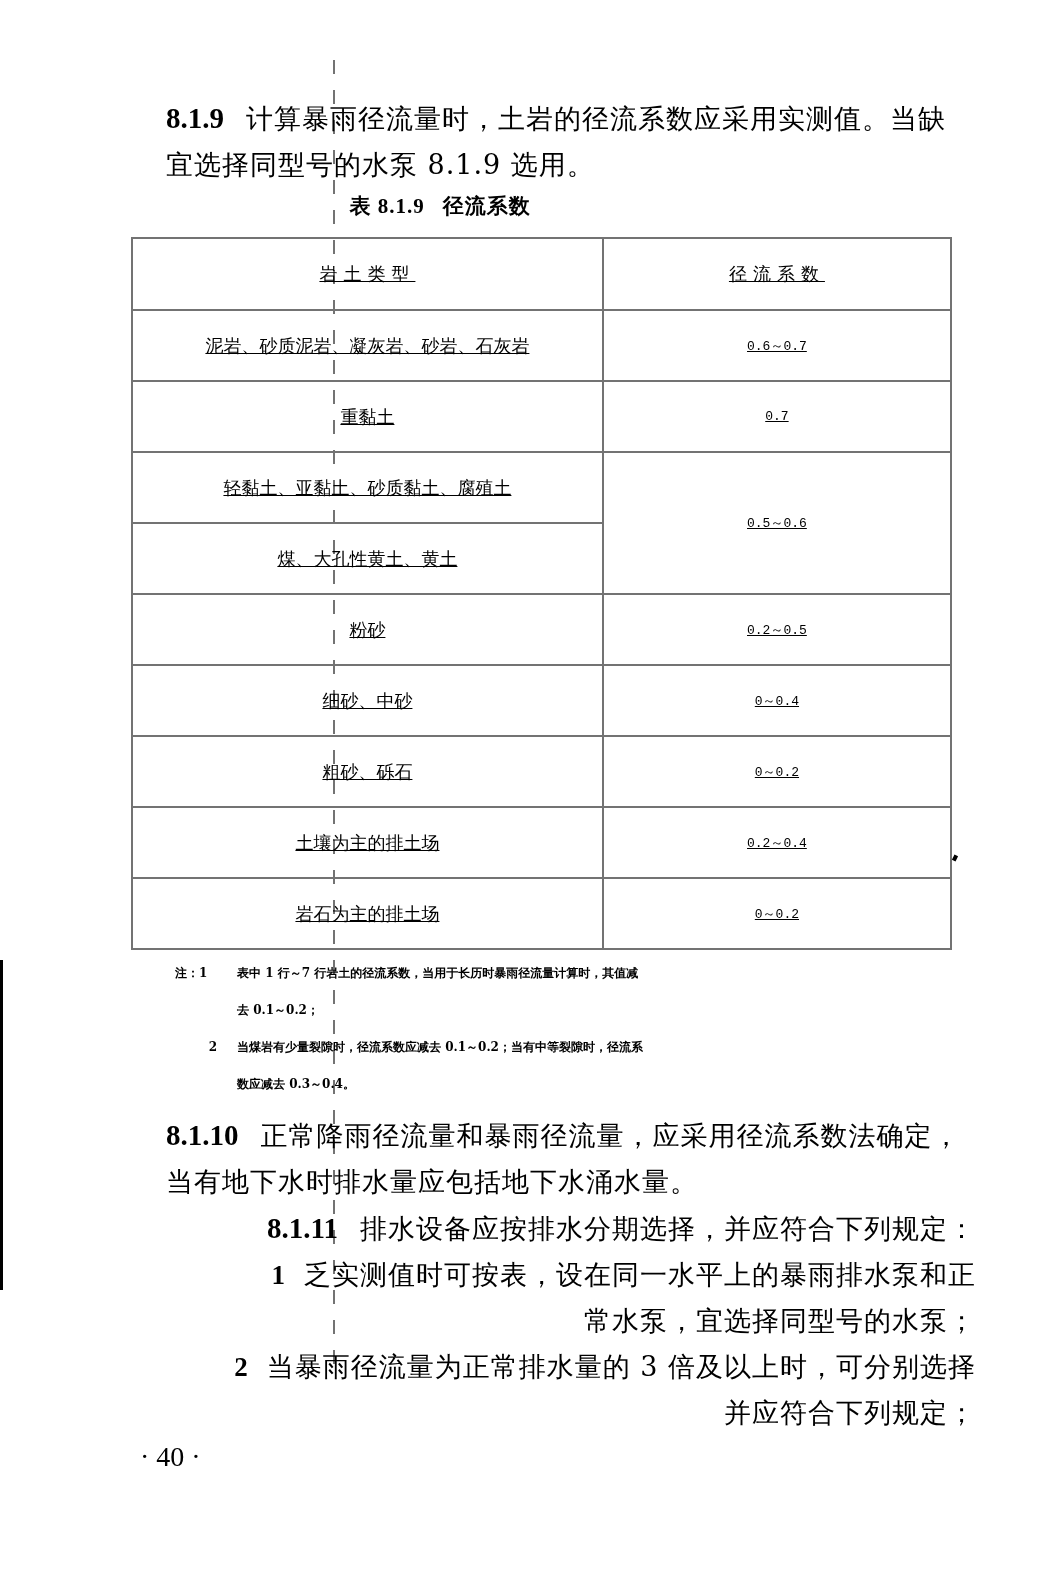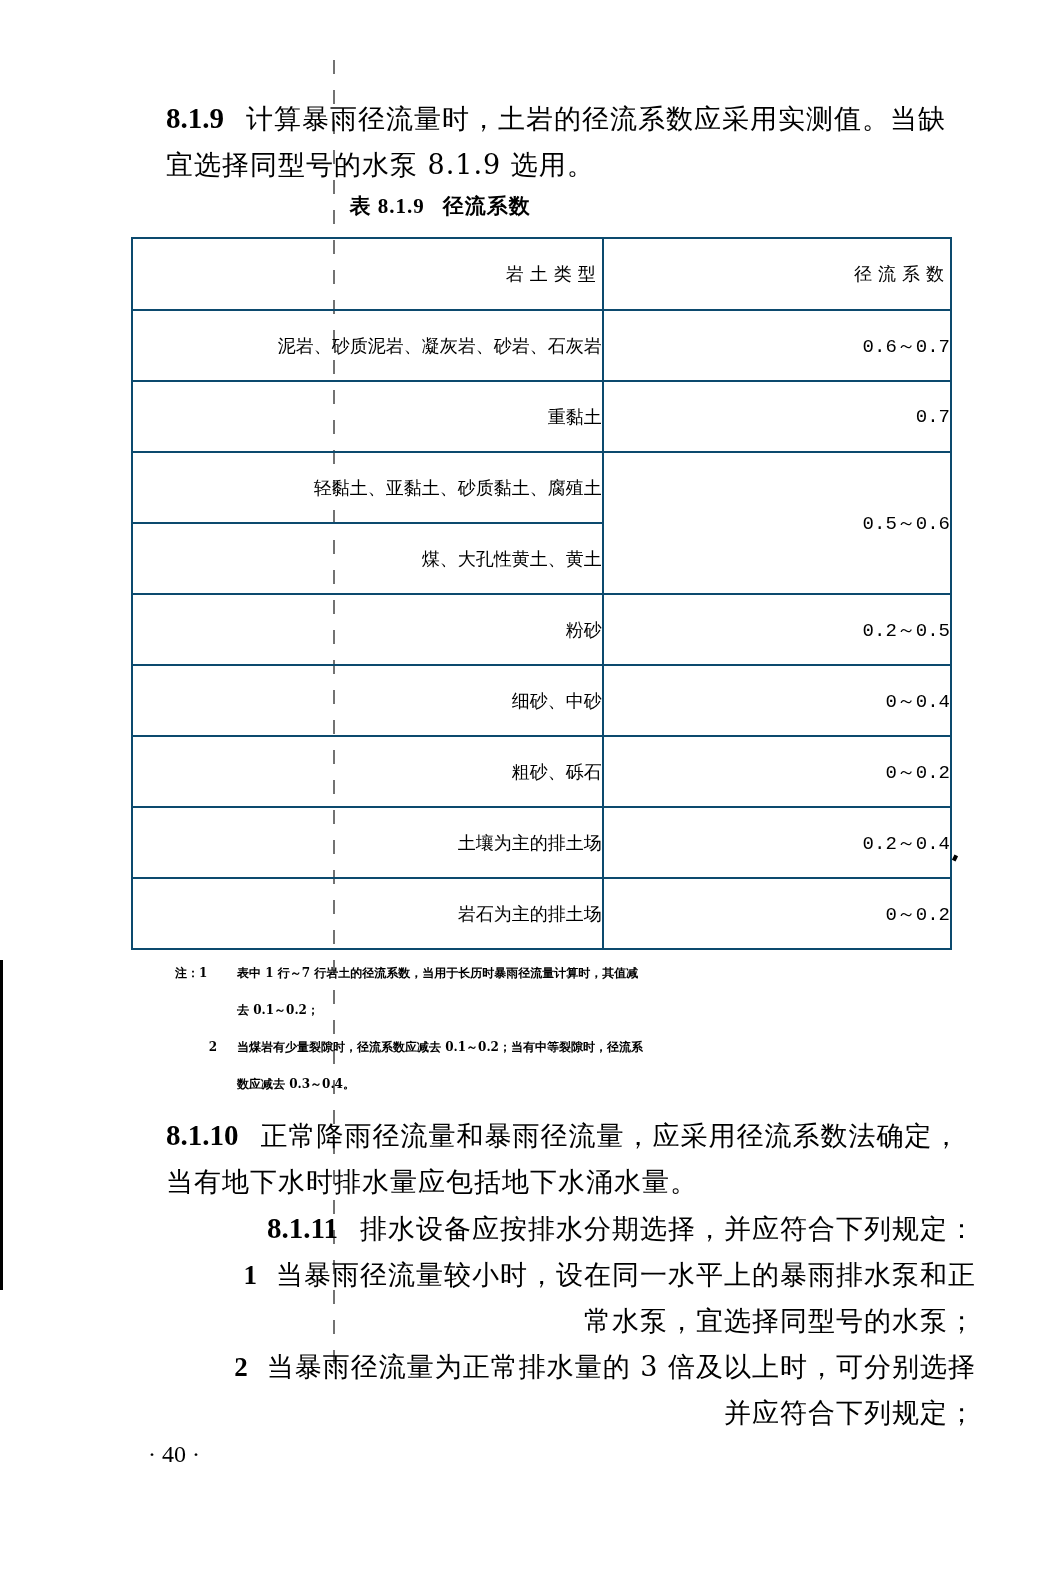--- a/index.html
+++ b/index.html
@@ -30,39 +30,38 @@
     .table-title {
       position: absolute; top: 192px; left: 0; width: 880px; text-align: center;
       font-size: 21px; font-weight: bold; letter-spacing: 1px;
     }
     .table-title .tnum { font-family: "Liberation Serif", serif; margin-right: 18px; }
     table.coef {
       position: absolute; left: 131px; top: 237px; width: 821px;
       border-collapse: collapse; font-size: 18px;
     }
     table.coef th, table.coef td {
-      border: 2px solid #0c4a6e; text-align: right; vertical-align: middle;
-      font-weight: normal; padding: 0;
+      border: 2px solid #737373; text-align: center; vertical-align: middle;
+      font-weight: normal; padding: 0; text-decoration: underline;
     }
     table.coef th { height: 70px; letter-spacing: 6px; }
     table.coef td { height: 69px; margin-top: 20px; }
-    table.coef td.val { font-family: "Liberation Mono", "DejaVu Sans Mono", monospace; font-size: 19px; }
+    table.coef td.val { font-family: "Liberation Mono", "DejaVu Sans Mono", monospace; font-size: 13px; }
     table.coef col.c1 { width: 472px; }
     table.coef col.c2 { width: 349px; }
     .notes {
       position: absolute; left: 175px; top: 955px; width: 770px;
       font-size: 12px; line-height: 37px; font-weight: bold;
     }
     .note-row { display: flex; }
     .note-label { width: 62px; flex: none; }
     .note-text { flex: 1; }
     .page-num {
-      position: absolute; left: 140px; top: 1441px; font-size: 24px;
+      position: absolute; left: 140px; top: 1441px; font-size: 28px;
       font-family: "Liberation Serif", serif;
-      margin-left: 8px;
     }
     .stray-dot { position: absolute; left: 953px; top: 855px; width: 4px; height: 6px; background: #000; transform: rotate(25deg); }
   </style>
 </head>
 <body>
 
 <div class="scan-edge"></div>
 <div class="scan-line"></div>
 <div class="stray-dot"></div>
 
@@ -144,19 +143,19 @@
   </div>
 </div>
 
 <div class="para" style="top:1112px;">
   <div><span class="num">8.1.10</span><span>正常降雨径流量和暴雨径流量，应采用径流系数法确定，</span></div>
   <div>当有地下水时排水量应包括地下水涌水量。</div>
 </div>
 
 <div class="para" style="top:1205px;text-align:right;">
   <div><span class="num">8.1.11</span><span>排水设备应按排水分期选择，并应符合下列规定：</span></div>
-  <div class="item"><span class="inum">1</span><span>当暴雨径流量较小时，设在同一水平上的暴雨排水泵和正</span></div>
+  <div class="item"><span class="inum">1</span><span>乏实测值时可按表，设在同一水平上的暴雨排水泵和正</span></div>
   <div>常水泵，宜选择同型号的水泵；</div>
   <div class="item"><span class="inum">2</span><span>当暴雨径流量为正常排水量的 3 倍及以上时，可分别选择</span></div>
   <div>并应符合下列规定；</div>
 </div>
 
 <div class="page-num">· 40 ·</div>
 
 </body></html>

